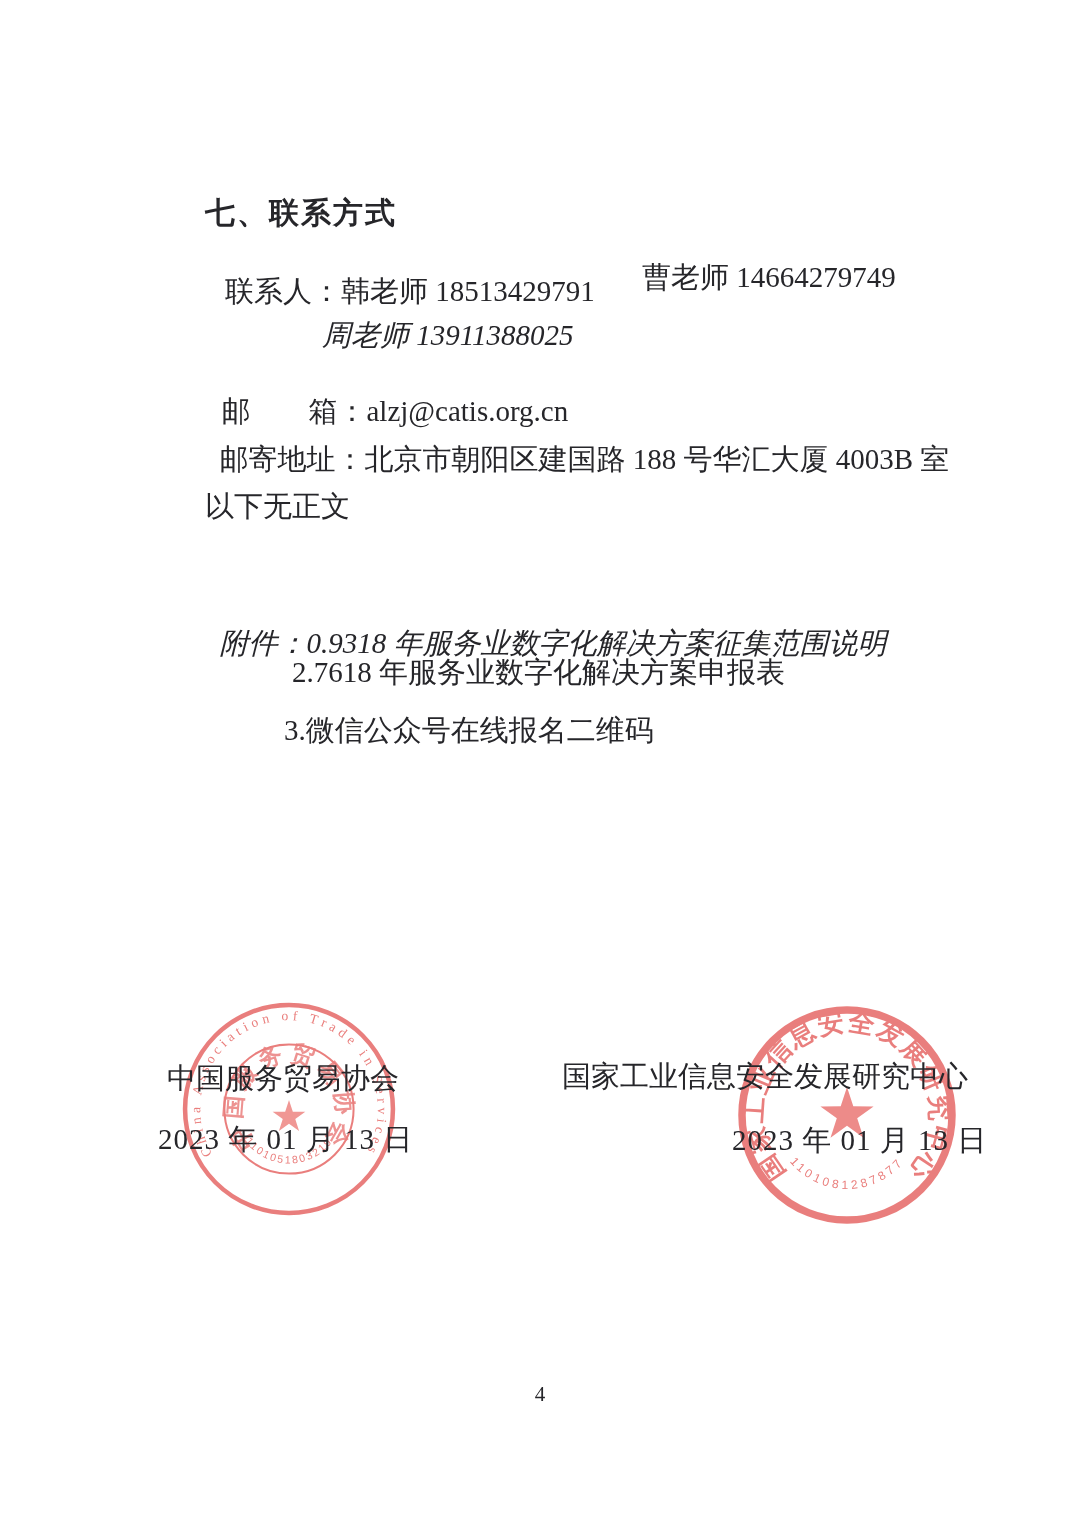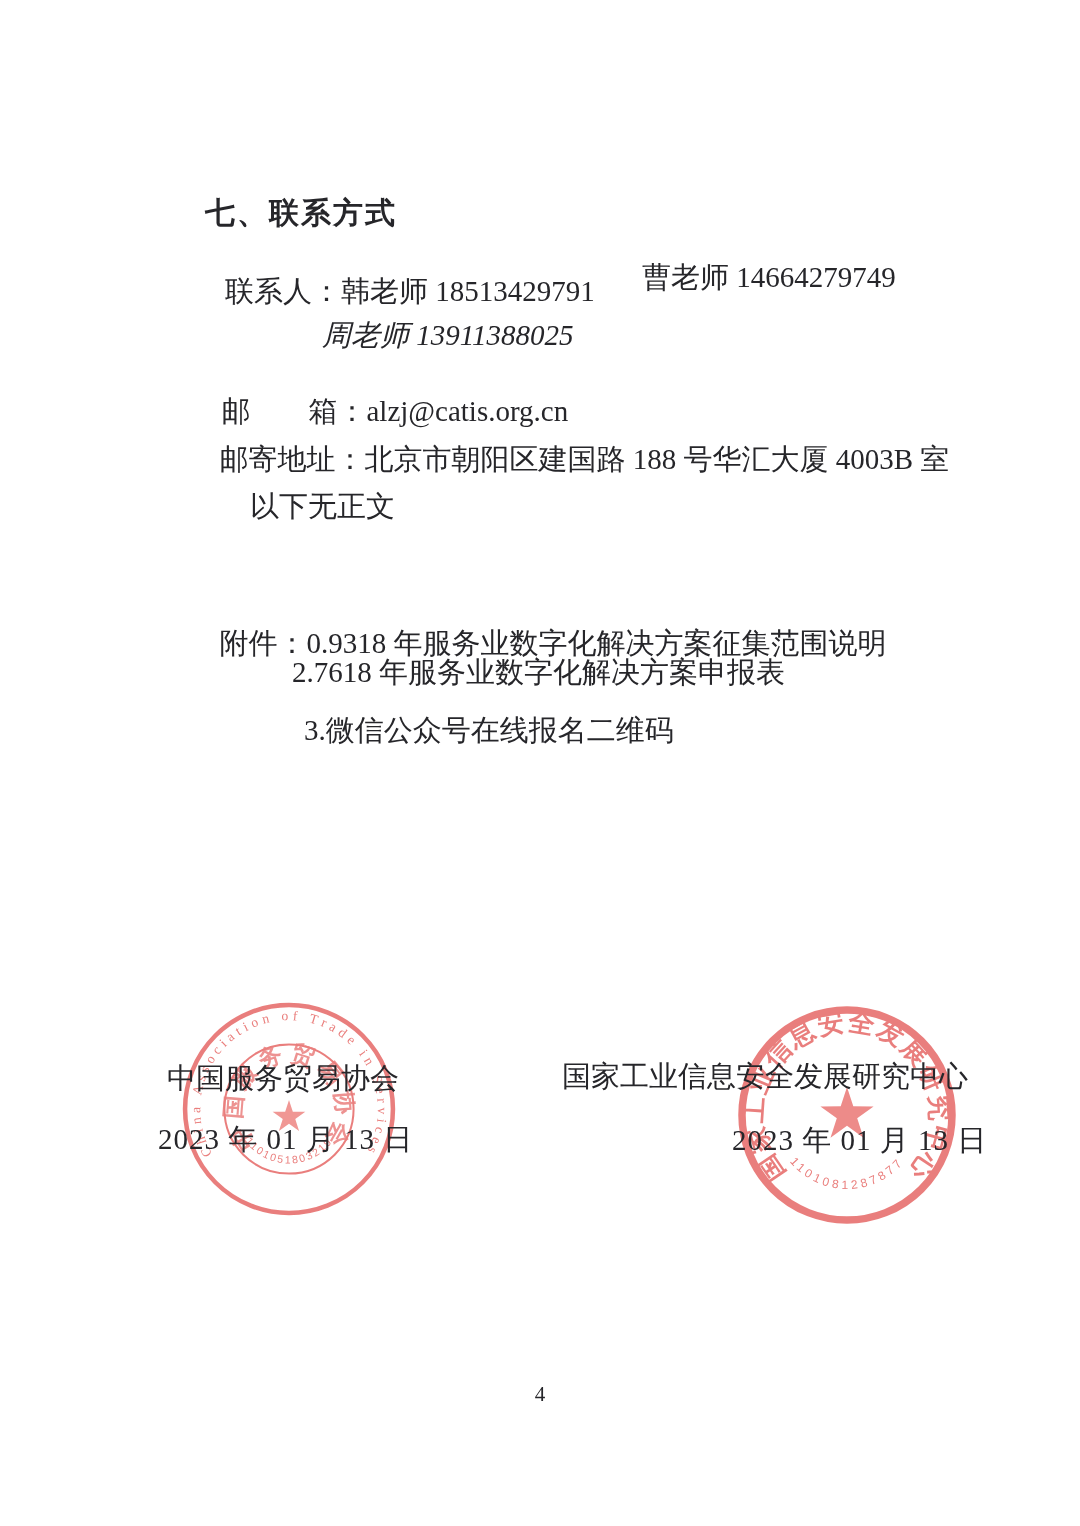--- a/index.html
+++ b/index.html
@@ -18,21 +18,21 @@
     line-height:1;
     z-index:3;
   }
   .heading {
     font-family:"Liberation Sans", sans-serif;
     font-weight:bold;
     font-size:30px;
     letter-spacing:2px;
   }
   .email-label, .email-value { display:inline; }
-  .attach-label, .attach-item-first { display:inline; }
+  .attach-label, .attach-item-first { display:inline;font-style:italic; }
   .date-line { letter-spacing:1px; }
   .page-number {
     position:absolute;
     left:0; width:1080px;
     top:1382px;
     text-align:center;
     font-size:21px;
     color:#26262a;
     z-index:3;
   }
@@ -80,27 +80,27 @@
 <div class="txt" style="left:322px; top:321px;font-style:italic;">周老师 13911388025</div>
 
 <div class="txt" style="left:207px; top:368px;">
   <span class="email-label">邮　　箱：</span><span class="email-value">alzj@catis.org.cn</span>
 </div>
 
 <div class="txt" style="left:205px; top:416px;">
   <span>邮寄地址：</span><span>北京市朝阳区建国路 188 号华汇大厦 4003B 室</span>
 </div>
 
-<div class="txt" style="left:205px; top:492px;margin-left:45px;">以下无正文</div>
+<div class="txt" style="left:205px; top:492px;">以下无正文</div>
 
 <div class="txt" style="left:205px; top:600px;">
   <span class="attach-label">附件：</span><span class="attach-item-first">0.9318 年服务业数字化解决方案征集范围说明</span>
 </div>
 <div class="txt" style="left:292px; top:658px;">2.7618 年服务业数字化解决方案申报表</div>
-<div class="txt" style="left:304px; top:716px;">3.微信公众号在线报名二维码</div>
+<div class="txt" style="left:284px; top:716px;">3.微信公众号在线报名二维码</div>
 
 <div class="txt" style="left:167px; top:1064px;">中国服务贸易协会</div>
 <div class="txt date-line" style="left:158px; top:1125px;">2023 年 01 月 13 日</div>
 
 <div class="txt" style="left:562px; top:1062px;">国家工业信息安全发展研究中心</div>
 <div class="txt date-line" style="left:732px; top:1126px;">2023 年 01 月 13 日</div>
 
 <div class="page-number">4</div>
 
 <svg class="seal" style="left:178px; top:998px;" width="222" height="222" viewBox="0 0 220 220">

